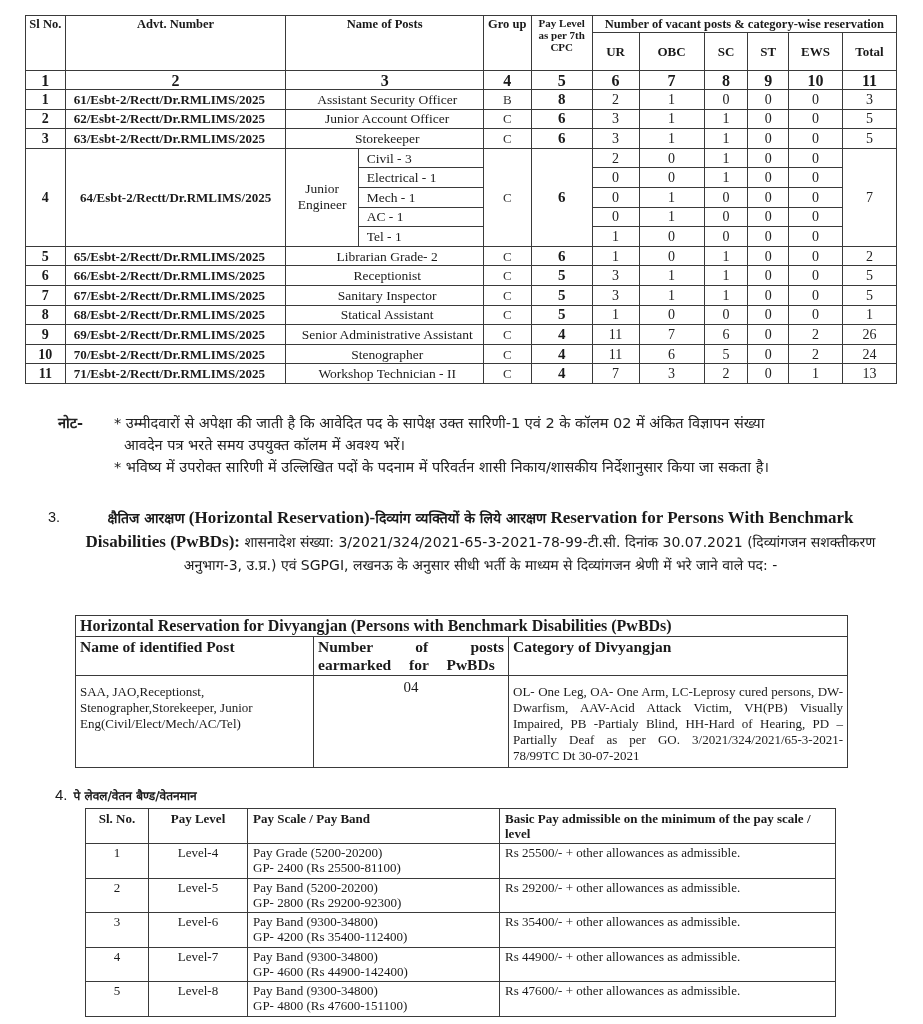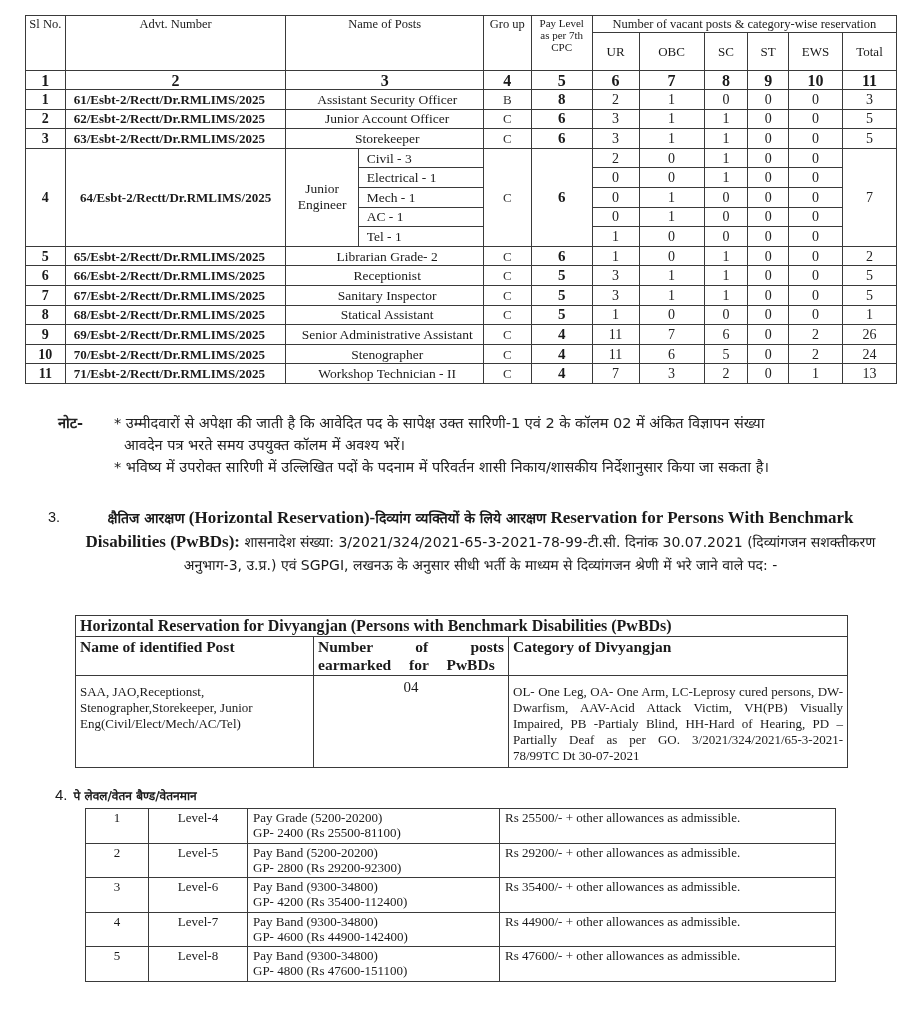--- a/index.html
+++ b/index.html
@@ -4,21 +4,21 @@
 <style>
   * { box-sizing: border-box; margin: 0; padding: 0; }
   html, body { width: 923px; height: 1024px; background: #ffffff; overflow: hidden; }
   body { position: relative; font-family: "Liberation Serif", "DejaVu Serif", serif; color: #1a1a1a; }
 
   table { border-collapse: collapse; }
   td, th { border: 1.4px solid #3a3a3a; }
 
   
   #t1 { position: absolute; left: 25px; top: 15px; width: 872px; table-layout: fixed; font-size: 13px; }
-  #t1 th { font-weight: normal; font-size: 12.5px; text-align: center; vertical-align: top; line-height: 14px; padding: 1px 2px; }
+  #t1 th { font-weight: bold; font-size: 12.5px; text-align: center; vertical-align: top; line-height: 14px; padding: 1px 2px; }
   #t1 td { text-align: center; height: 19.6px; padding: 0 2px; line-height: 17px; }
   #t1 .num-row td { font-weight: bold; font-size: 16px; height: 19px; }
   #t1 td.adv { font-weight: bold; font-size: 13px; text-align: left; padding-left: 8px; }
   #t1 td.post { text-align: center; padding-left: 7px; font-size: 13.5px; }
   #t1 td.grp { color: #333; font-size: 13px; }
   #t1 td.pay { font-weight: bold; font-size: 15px; }
   #t1 td.sl { font-weight: bold; font-size: 14px; }
   #t1 td.v { font-size: 14px; color: #222; }
   #t1 td.sub { text-align: left; padding-left: 8px; font-size: 13.5px; }
   #t1 td.je { font-size: 13.5px; line-height: 16px; }
@@ -334,20 +334,26 @@
 </div>
 
 <table id="t3">
   <colgroup>
       <col style="width:63px">
       <col style="width:99px">
       <col style="width:252px">
       <col style="width:336px">
     </colgroup>
   <tbody>
+      <tr>
+    <th class="c">Sl. No.</th>
+    <th class="c">Pay Level</th>
+    <th>Pay Scale / Pay Band</th>
+    <th>Basic Pay admissible on the minimum of the pay scale / level</th>
+  </tr>
   <tr>
     <td class="c">1</td>
     <td class="c">Level-4</td>
     <td>
           <div>Pay Grade (5200-20200)</div>
           <div>GP- 2400 (Rs 25500-81100)</div>
         </td>
     <td>Rs 25500/- + other allowances as admissible.</td>
   </tr>
   <tr>

